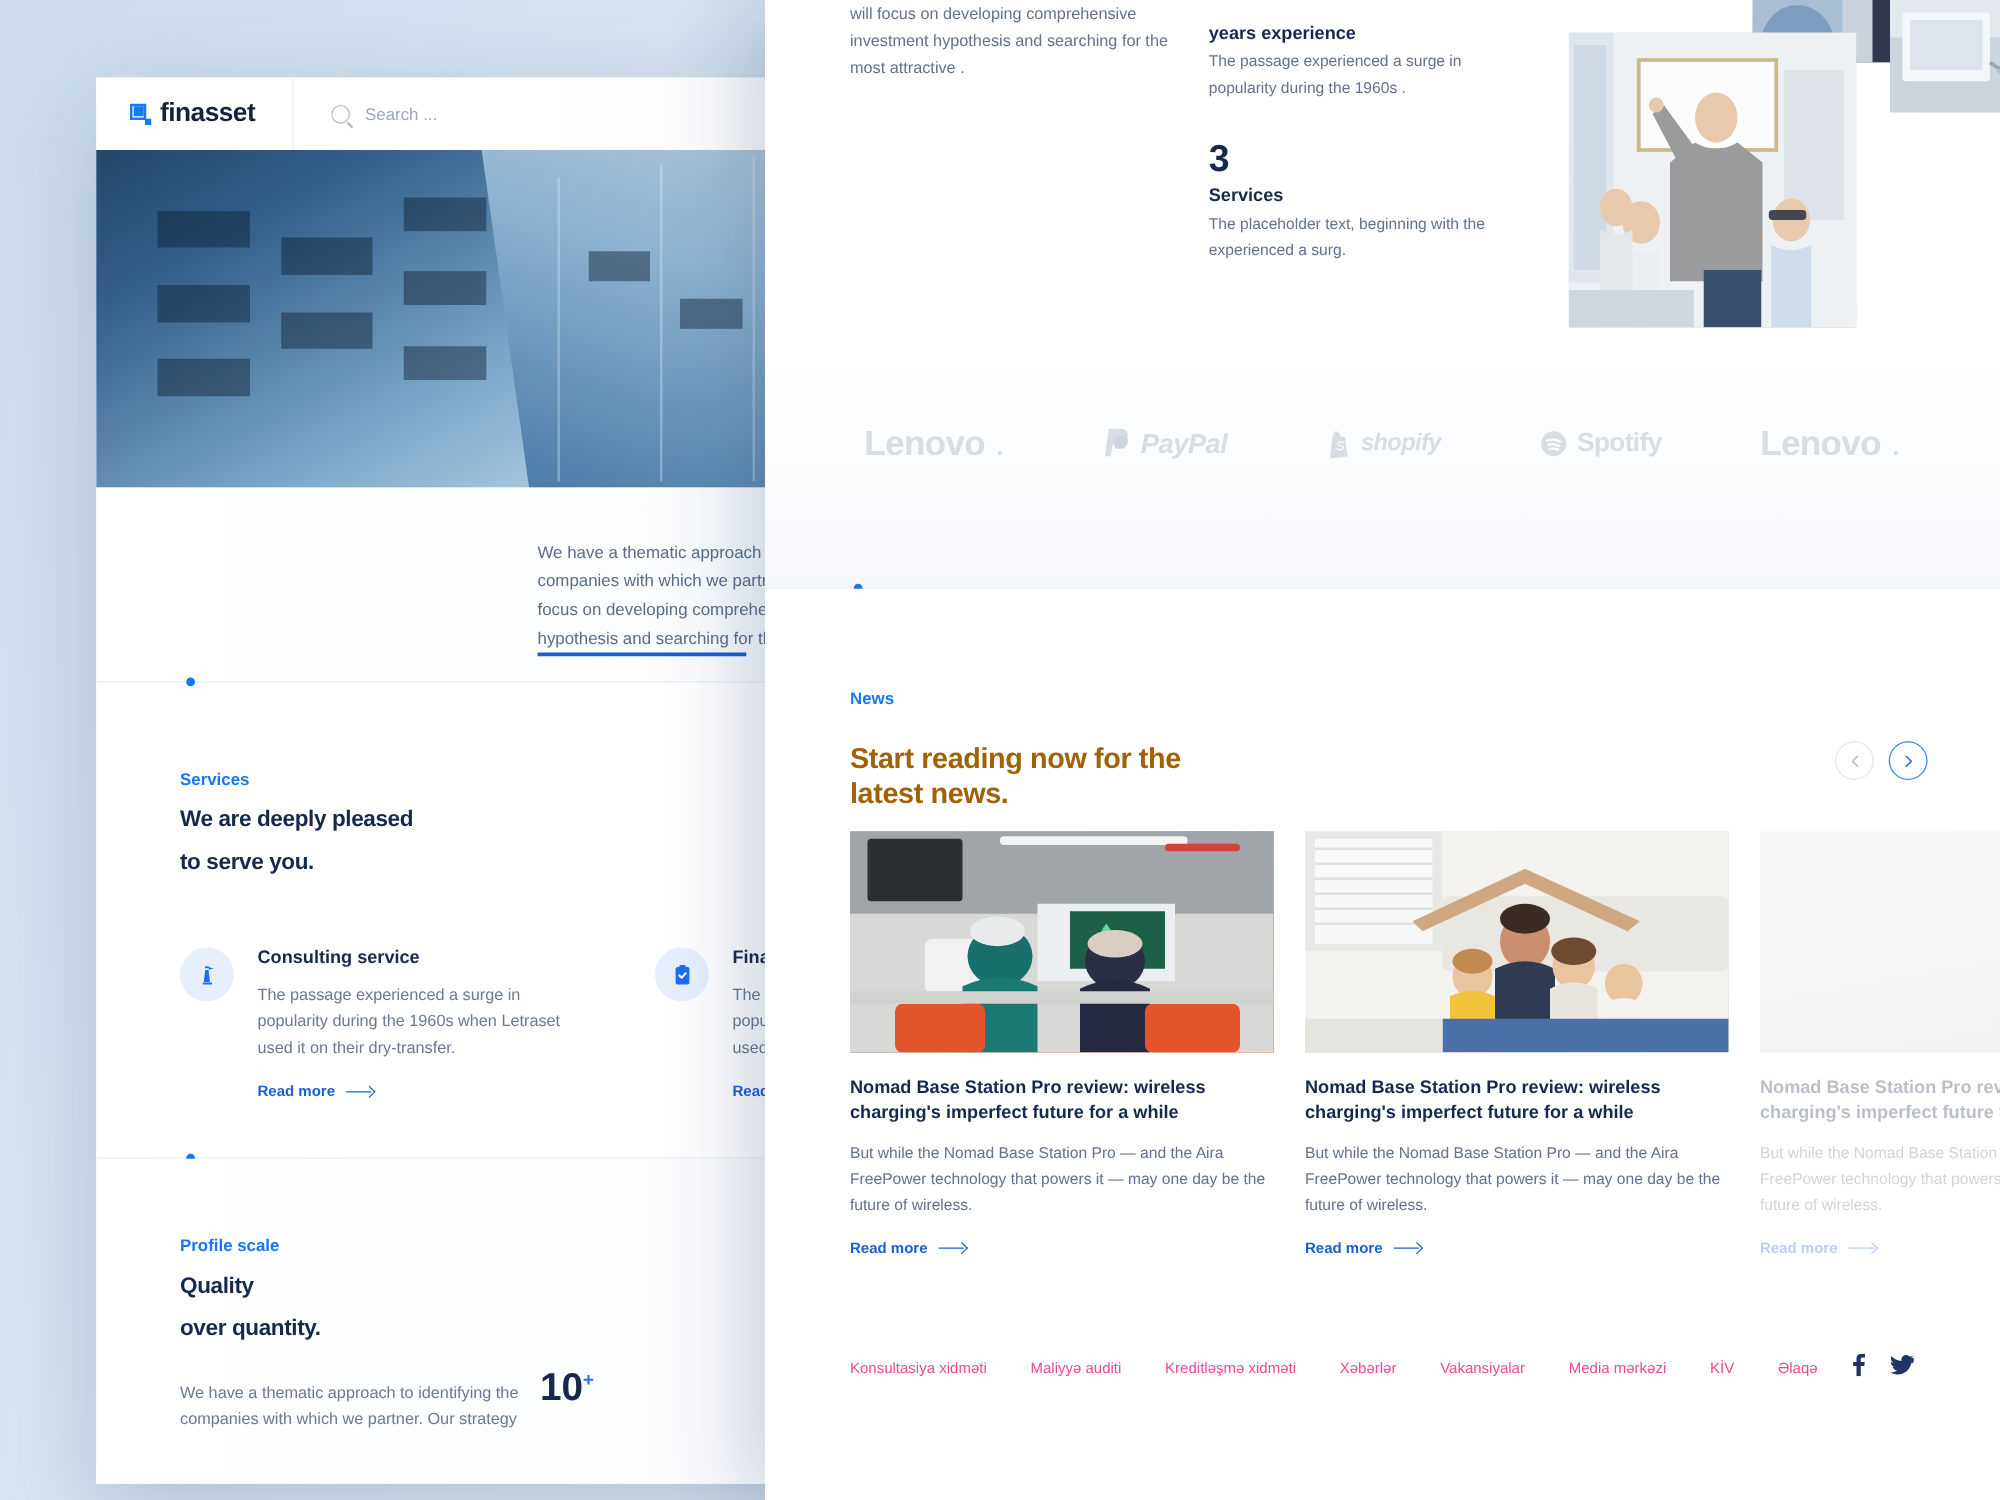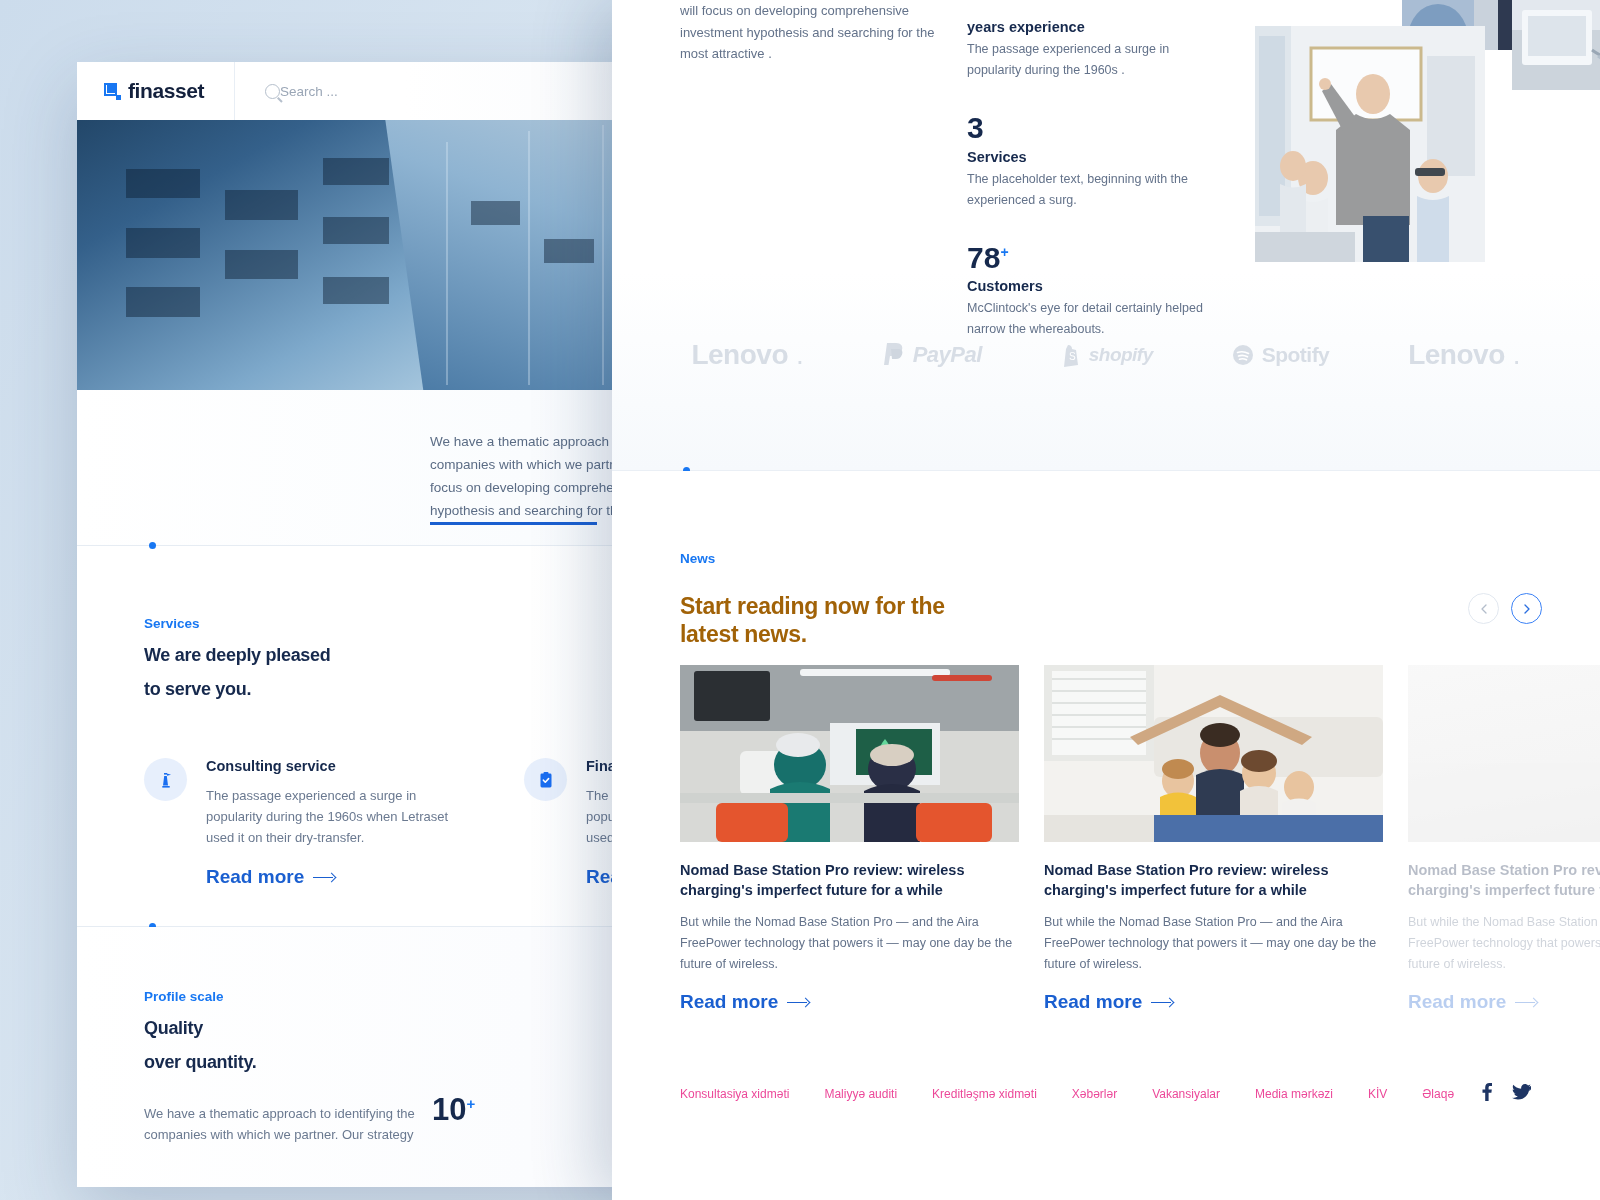--- a/index.html
+++ b/index.html
@@ -28,21 +28,21 @@
   .lnav-brand { width:158px; display:flex; align-items:center; gap:7px;
                 padding-left:27px; border-right:1px solid #e8eef5; }
   .logo-mark { width:17px; height:17px; position:relative; flex:none; }
   .logo-mark .sq-out { position:absolute; left:0; top:0; width:13px; height:13px;
                        border:2px solid #1877f2; }
   .logo-mark .sq-in { position:absolute; left:2.5px; top:2.5px; width:8px; height:8px;
                       background:#1877f2; }
   .logo-mark .dot { position:absolute; right:0px; bottom:0px; width:5px; height:5px;
                     background:#1877f2; }
   .brand-text { font-size:21px; font-weight:600; letter-spacing:-.4px; color:#14213d; }
-  .lnav-search { flex:1; display:flex; align-items:center; padding-left:30px; }
+  .lnav-search { flex:1; display:flex; align-items:center; gap:12px; padding-left:30px; }
   .srch-ico { width:15px; height:15px; border:1.6px solid #b5bfcc; border-radius:50%;
               position:relative; flex:none; }
   .srch-ico:after { content:""; position:absolute; right:-4px; bottom:-3px; width:6px;
                     height:1.6px; background:#b5bfcc; transform:rotate(45deg); }
   .srch-ph { font-size:13.5px; color:#9aa6b6; }
   .lnav-links { display:flex; align-items:center; gap:46px; padding-right:30px; }
   .lnav-links a { font-size:13.5px; color:#2b3f63; text-decoration:none; font-weight:500; }
 
   
   .hero-img { height:270px; position:relative; overflow:hidden;
@@ -74,21 +74,21 @@
   .eyebrow { font-size:13.5px; color:#1877f2; font-weight:600; margin-bottom:7px; }
   .h2 { font-size:18px; line-height:34px; font-weight:600; color:#16294d;
         letter-spacing:-.3px; }
   .svc-grid { display:flex; gap:50px; margin-top:52px; }
   .svc { display:flex; gap:19px; width:330px; }
   .svc-ico { width:43px; height:43px; border-radius:50%; background:#e7effc; flex:none;
              display:flex; align-items:center; justify-content:center; }
   .svc h4 { font-size:14.5px; font-weight:600; color:#16294d; margin-bottom:11px; }
   .svc p { font-size:13px; line-height:21px; color:#6a7990; }
   .readmore { display:inline-flex; align-items:center; gap:9px; margin-top:18px;
-              font-size:19px; font-weight:600; color:#1a5fd0; text-decoration:none; }
+              font-size:12px; font-weight:600; color:#1a5fd0; text-decoration:none; }
   .arw { width:22px; height:9px; position:relative; }
   .arw:before{content:"";position:absolute;left:0;top:4px;width:20px;height:1.4px;
               background:currentColor;}
   .arw:after{content:"";position:absolute;right:0;top:1px;width:6px;height:6px;
              border-top:1.4px solid currentColor;border-right:1.4px solid currentColor;
              transform:rotate(45deg);}
 
   .profile-sec { padding:62px 0 0 67px; height:260px;
      background:linear-gradient(90deg,#ffffff 0%,#fbfcfe 55%,#eef3f9 100%); position:relative;}
   .profile-sec .ptext { position:absolute; left:67px; top:176px; width:290px;
@@ -296,27 +296,20 @@
       <div class="stat-block">
         <div class="stat-label">years experience</div>
         <div class="stat-desc">The passage experienced a surge in popularity during the 1960s .</div>
       </div>
       <div class="stat-block">
         <div class="stat-num">
           <span>3</span><sup></sup>
         </div>
         <div class="stat-label">Services</div>
         <div class="stat-desc">The placeholder text, beginning with the experienced a surg.</div>
-      </div>
-      <div class="stat-block">
-        <div class="stat-num">
-          <span>78</span><sup>+</sup>
-        </div>
-        <div class="stat-label">Customers</div>
-        <div class="stat-desc">McClintock's eye for detail certainly helped narrow the whereabouts.</div>
       </div>
     </div>
 
     <div class="photo ph-top">
       <svg width="244" height="96" viewBox="0 0 244 96" preserveAspectRatio="none">
         <rect width="244" height="96" fill="#c9d2dc"></rect>
         <rect x="0" y="0" width="72" height="96" fill="#a9bdd4"></rect>
         <ellipse cx="36" cy="84" rx="30" ry="34" fill="#7d9dc0"></ellipse>
         <rect x="96" y="6" width="150" height="90" fill="#2e3950"></rect>
         <ellipse cx="150" cy="24" rx="28" ry="22" fill="#1f2738"></ellipse>

